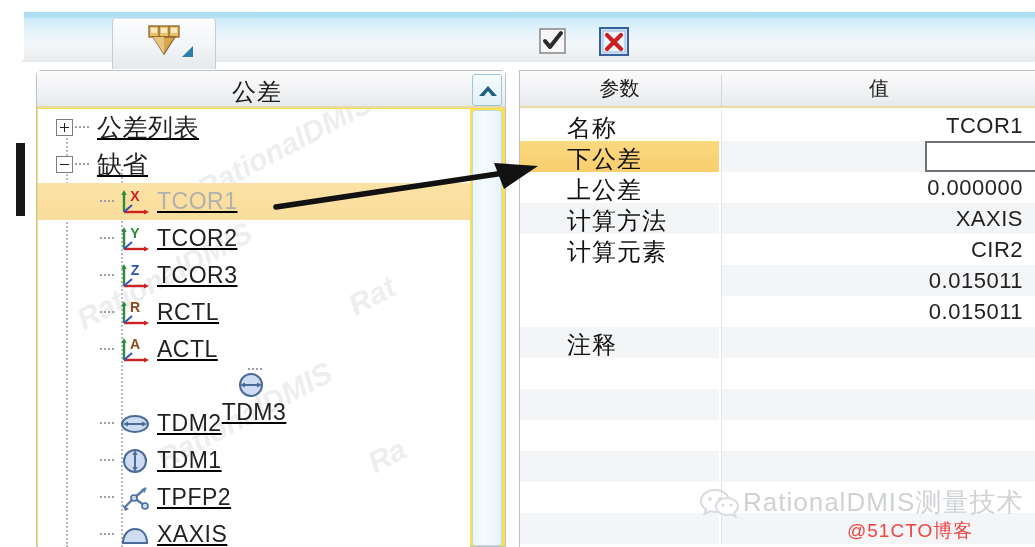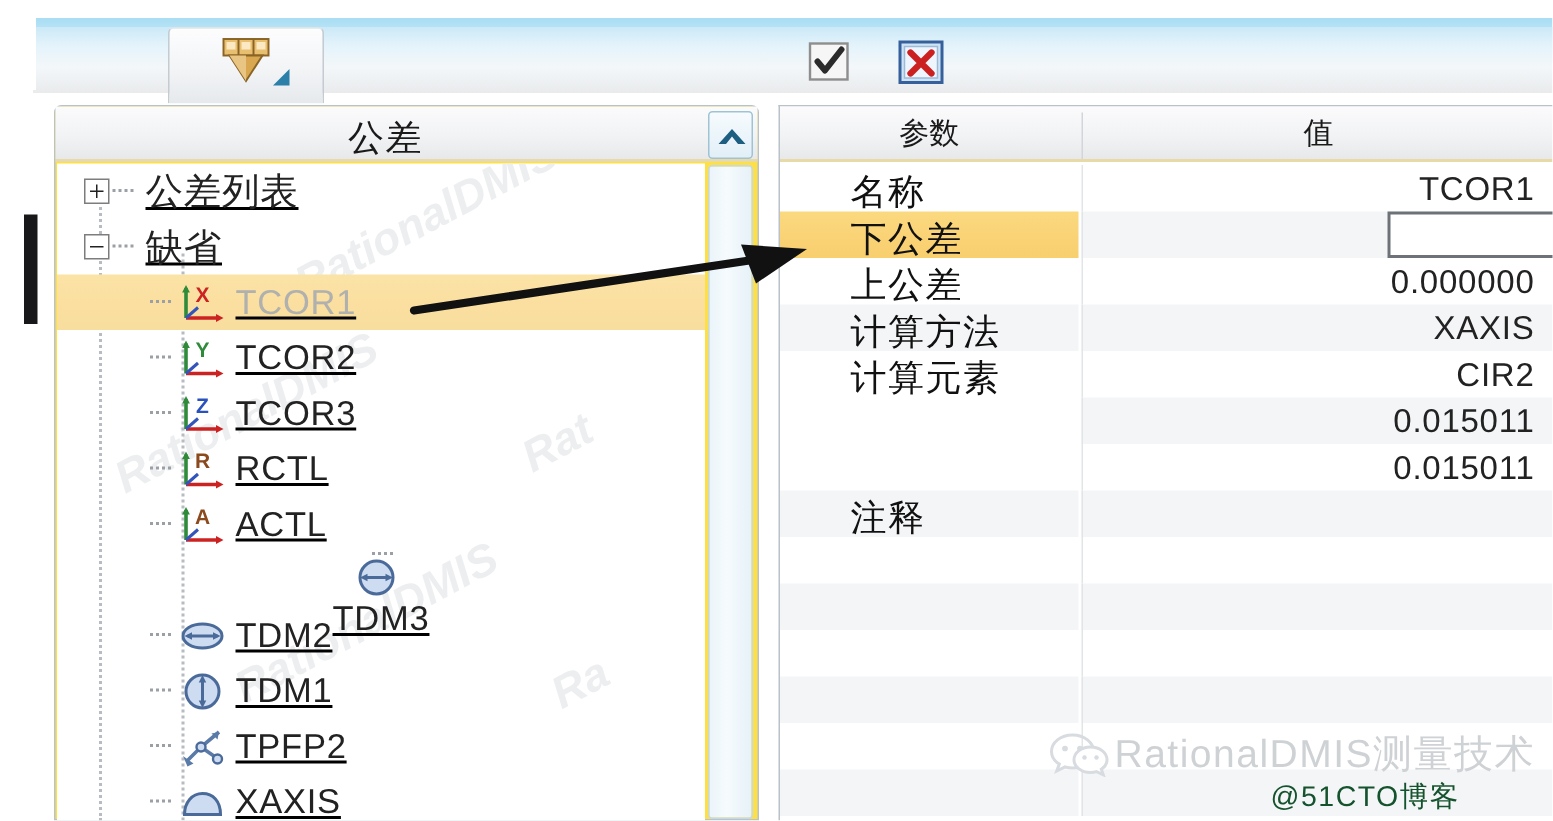--- a/index.html
+++ b/index.html
@@ -113,21 +113,21 @@
     background:#ffffff;border:2px solid #6d7278;box-sizing:border-box;
   }
   
   #anno-arrow{position:absolute;left:272px;top:155px;width:270px;height:60px;pointer-events:none;}
   
   #left-dark-bar{position:absolute;left:16px;top:143px;width:9px;height:73px;background:#18181a;}
   
   #wechat-footer{position:absolute;left:699px;top:484px;width:320px;height:60px;}
   #wechat-icon{position:absolute;left:0;top:2px;width:42px;height:32px;}
   #wechat-text{position:absolute;left:44px;top:1px;font-size:26px;color:#cfd2d5;letter-spacing:1px;white-space:nowrap;}
-  #cto-text{position:absolute;left:148px;top:34px;font-size:19px;color:#14532d;letter-spacing:1px;white-space:nowrap;}
+  #cto-text{position:absolute;left:148px;top:34px;font-size:19px;color:#ef4444;letter-spacing:1px;white-space:nowrap;}
 </style>
 </head>
 <body>
 
 <div id="top-gradient"></div>
 <div id="toolbar-band"></div>
 <div id="top-white-left"></div>
 
 <div id="tab-tolerance"></div>
 <div id="shield-icon">

